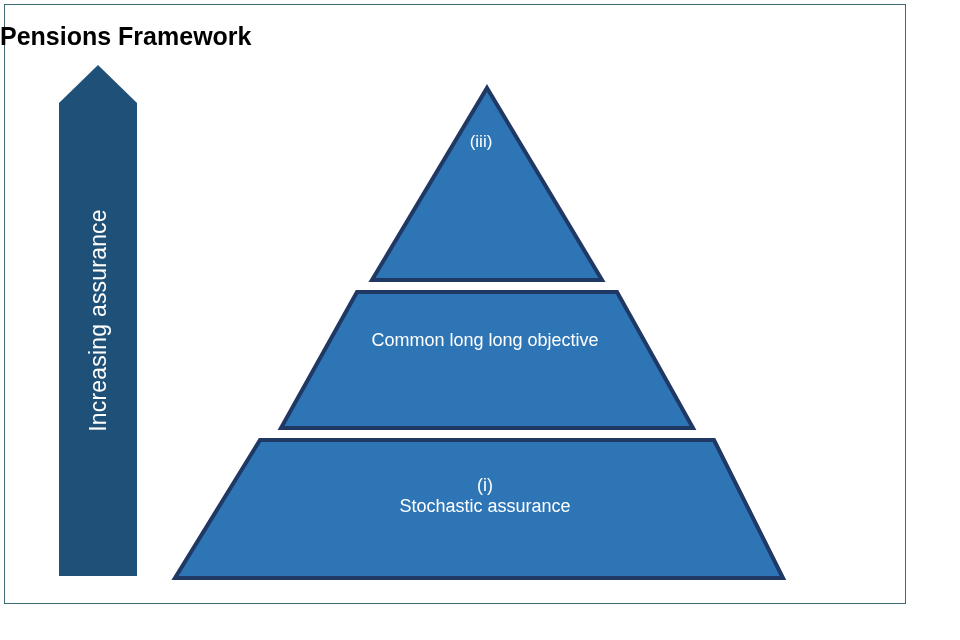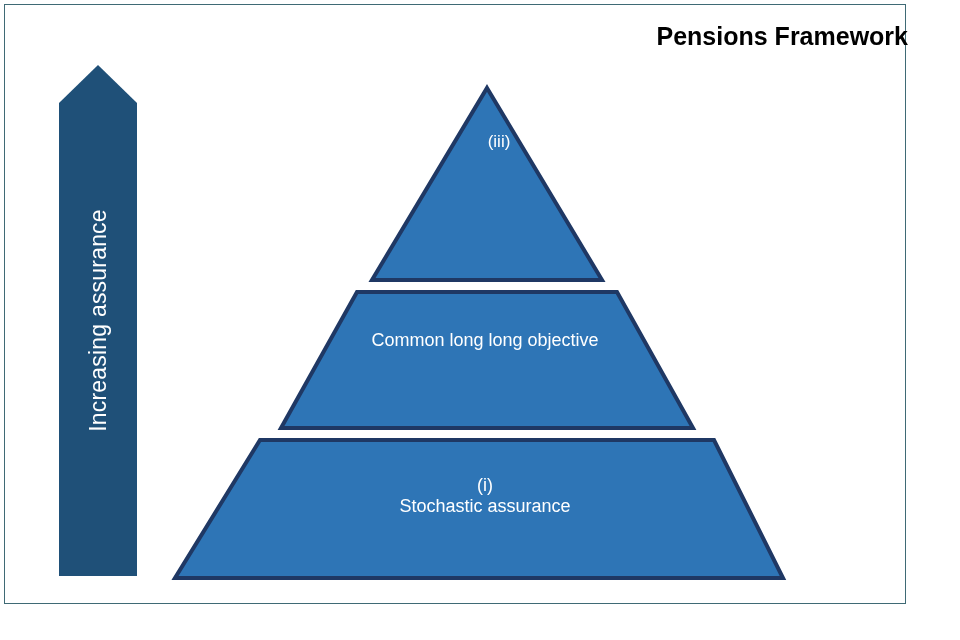--- a/index.html
+++ b/index.html
@@ -29,21 +29,21 @@
     border: 1px solid #3f6a75;
     background: #ffffff;
     box-sizing: border-box;
   }
   
   #title {
     position: absolute;
     left: 0;
     top: 22px;
     width: 908px;
-    text-align: right;
+    text-align: left;
     font-size: 25px;
     font-weight: bold;
     color: #000000;
     letter-spacing: 0px;
   }
   
   #arrow-wrap {
     position: absolute;
     left: 56px;
     top: 62px;
@@ -88,21 +88,21 @@
     height: 510px;
   }
   .tier-label {
     position: absolute;
     text-align: center;
     color: #ffffff;
     line-height: 1.16;
     pointer-events: none;
   }
   #tier3-label {
-    left: 224px;
+    left: 206px;
     top: 52px;
     width: 230px;
     font-size: 17px;
   }
   #tier2-label {
     left: 110px;
     top: 250px;
     width: 430px;
     font-size: 18px;
   }

